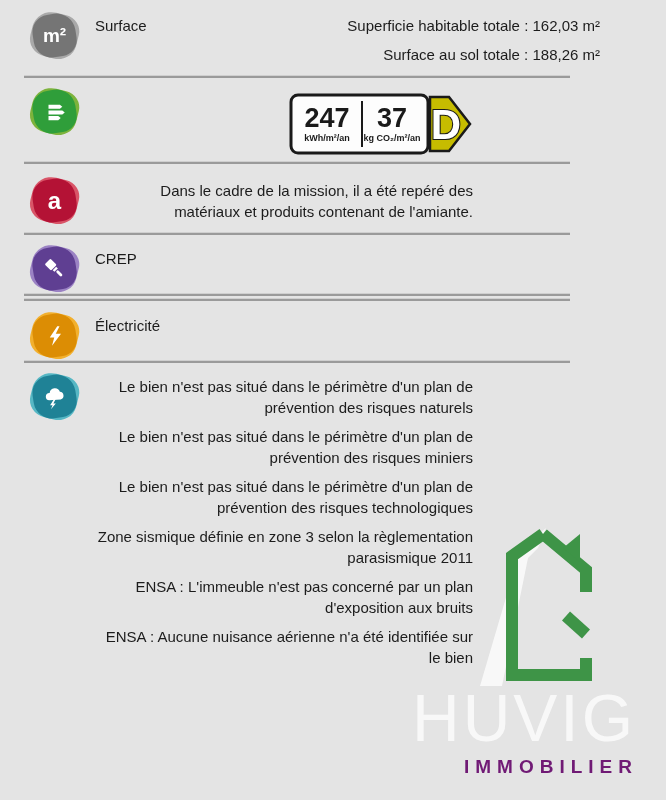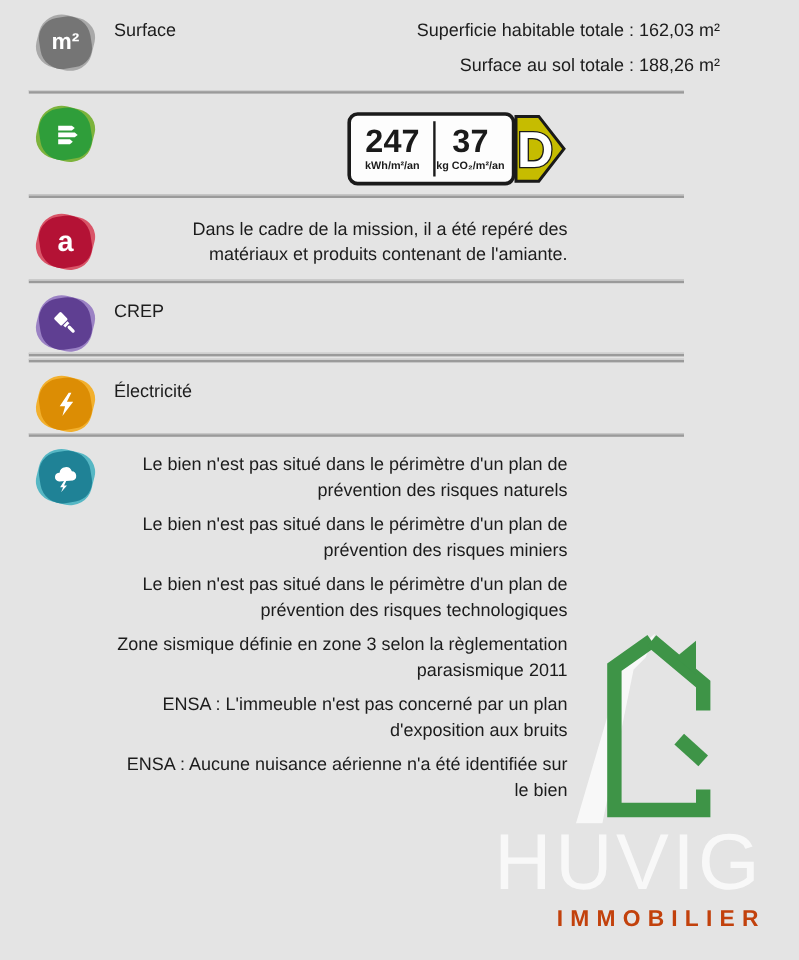--- a/index.html
+++ b/index.html
@@ -78,21 +78,21 @@
   .wm-house { position: absolute; right: 66px; bottom: 112px; }
   .wm-brand {
     position: absolute; right: 30px; bottom: 44px;
     font-size: 66px; font-weight: normal; letter-spacing: 3px;
     color: rgba(252,252,252,0.82);
     text-align: right;
   }
   .wm-sub {
     position: absolute; right: 28px; bottom: 22px;
     font-size: 19px; font-weight: bold; letter-spacing: 6px;
-    color: #c2410c;
+    color: #701a75;
     text-align: center;
   }
 </style>
 </head>
 <body>
 
 <div class="sheet">
 
   <div class="row r1">
     <div class="icon-col">

